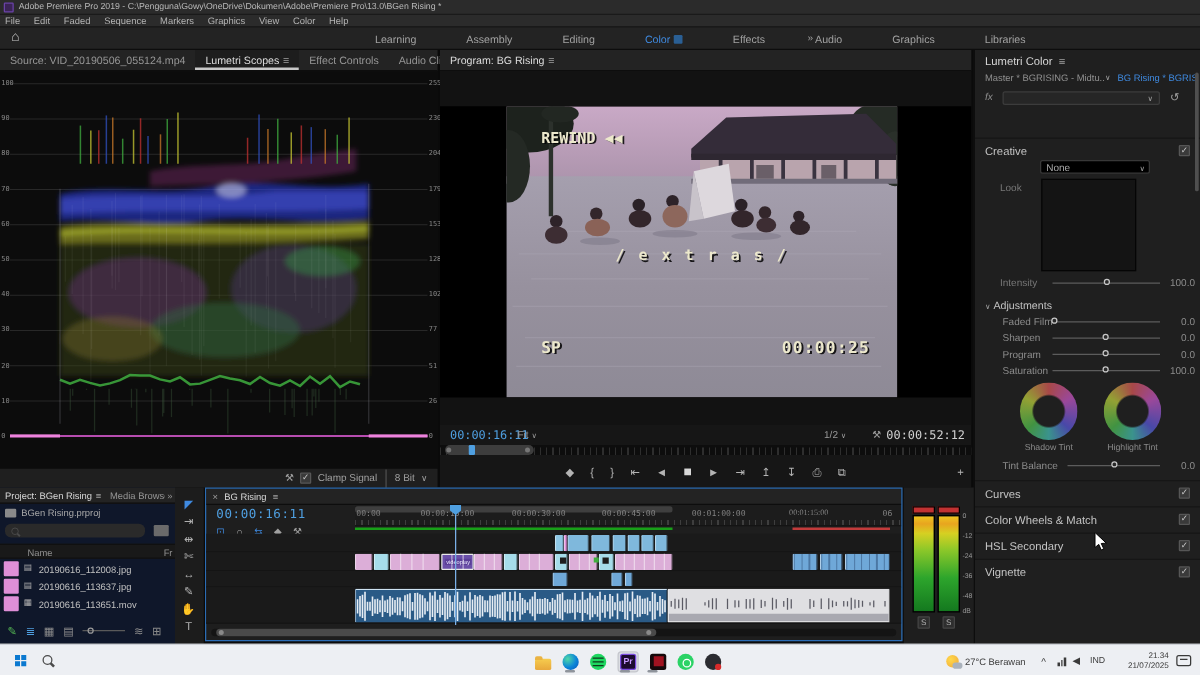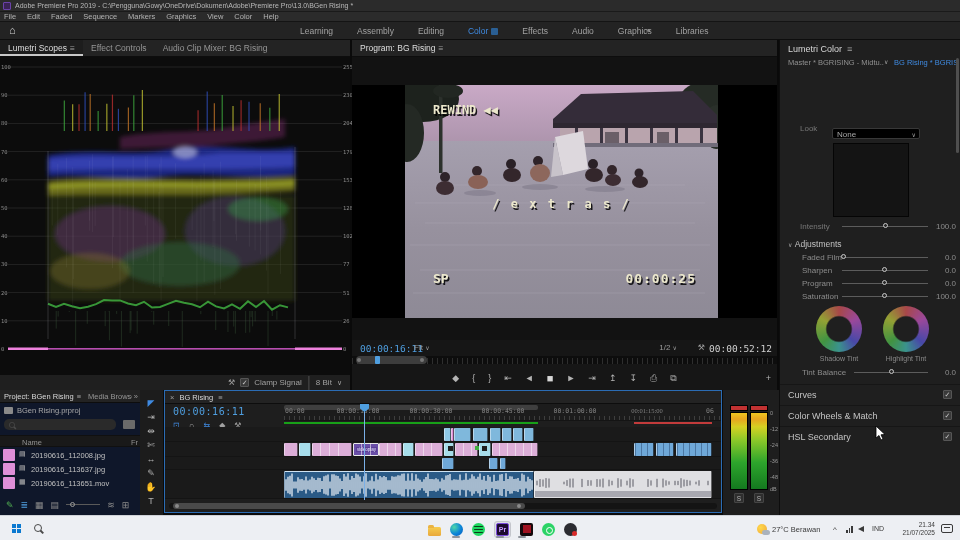--- a/index.html
+++ b/index.html
@@ -70,35 +70,38 @@
       <span class="menu-item">Sequence</span>
       <span class="menu-item">Markers</span>
       <span class="menu-item">Graphics</span>
       <span class="menu-item">View</span>
       <span class="menu-item">Color</span>
       <span class="menu-item">Help</span>
     </div>
 
   <div class="abs" style="left:0;top:22px;width:960px;height:18px;background:#232323;border-bottom:1px solid #0d0d0d">
     <div class="abs glyph" style="left:9px;top:2px;font-size:11px;color:#c8c8c8">⌂</div>
-    <div class="abs" id="ws-tabs" style="left:300px;top:0;height:18px;display:flex;align-items:center;gap:24px">
+    <div class="abs" id="ws-tabs" style="left:300px;top:0;height:18px;display:flex;align-items:center;gap:40px">
         <div class="ws-tab">Learning</div>
         <div class="ws-tab">Assembly</div>
         <div class="ws-tab">Editing</div>
         <div class="ws-tab active">Color<span style="width: 7px; height: 7px; background: rgb(42, 95, 148); border-radius: 1px; display: inline-block;"></span></div>
         <div class="ws-tab">Effects</div>
         <div class="ws-tab">Audio</div>
         <div class="ws-tab">Graphics</div>
         <div class="ws-tab">Libraries</div>
       </div>
     <div class="abs" style="left:646px;top:4px;font-size:8px;color:#a2a2a2">»</div>
   </div>
 
   <div class="abs panel" style="left:0;top:40px;width:350px;height:350px;background:#101010">
     <div class="tabstrip" style="height:17px">
+      <div class="ptab">
+          <span>Source: VID_20190506_055124.mp4</span>
+        </div>
       <div class="ptab active">
           <span>Lumetri Scopes</span>
           <span class="glyph">≡</span>
         </div>
       <div class="ptab">
           <span>Effect Controls</span>
         </div>
       <div class="ptab">
           <span>Audio Clip Mixer: BG Rising</span>
         </div>
@@ -387,21 +390,31 @@
     </div>
   </div>
 
   <div class="abs panel" style="left:779px;top:40px;width:181px;height:475px;background:#1f1f1f;border-left:1px solid #0d0d0d">
     <div class="abs" style="left:8px;top:4px;font-size:9px;color:#d6d6d6"><span>Lumetri Color</span>&nbsp;&nbsp;<span class="glyph">≡</span></div>
     <div class="abs" style="left:0;top:18px;width:181px;height:13px">
       <span class="abs" style="left:8px;width:96px;font-size:7.5px;color:#909090;white-space:nowrap;overflow:hidden">Master * BGRISING - Midtu...</span>
       <span class="abs glyph" style="left:104px;font-size:6px">∨</span>
       <span class="abs" style="left:114px;width:62px;font-size:7.5px;color:#3f8ae0;white-space:nowrap;overflow:hidden">BG Rising * BGRISING - BG...</span>
     </div>
-    <div class="abs srow-label" style="left:20px;top:84px;color:#777">Look</div>
+    <div class="abs" style="left:0;top:33px;width:181px;height:14px">
+      <span class="abs" style="left:8px;font-size:8px;font-style:italic;color:#909090">fx</span>
+      <span class="abs" style="left:22px;top:0;width:126px;height:11px;background:#262626;border:1px solid #3c3c3c;border-radius:2px"></span>
+      <span class="abs glyph" style="left:138px;top:2px;font-size:6px">∨</span>
+      <span class="abs glyph" style="left:156px;top:0;font-size:9px">↺</span>
+    </div>
+    <div class="sec-row" style="top:70px">
+        <span>Creative</span>
+        <span class="chk">✓</span>
+      </div>
+    <div class="abs srow-label" style="left:20px;top:106px;color:#777">Look</div>
     <div class="abs" style="left:52px;top:88px;width:88px;height:11px;background:#000000;border:1px solid #383838;border-radius:2px;font-size:8px;color:#a8a8a8;padding:1px 4px"><span>None</span><span class="abs glyph" style="right:3px;top:2px;font-size:6px">∨</span></div>
     <div class="abs" style="left:53px;top:103px;width:76px;height:74px;background:#141414;border:1px solid #050505"></div>
     <div class="abs srow-label" style="left:20px;top:182px;color:#777">Intensity</div>
     <div class="slider-track" style="left:62px;top:186px;width:86px">
         <div class="slider-handle" style="left:41px"></div>
       </div>
     <div class="slider-val" style="left:148px;top:182px">100.0</div>
     <div class="abs" style="left:8px;top:199px;font-size:8.5px;color:#c2c2c2"><span class="glyph" style="font-size:6px">∨</span>&nbsp;<span>Adjustments</span></div>
     <div id="adj-sliders">
         <div class="srow-label" style="left: 22px; top: 213px; position: absolute;">Faded Film</div>
@@ -437,20 +450,24 @@
     <div class="sec-row" style="top:365px">
         <span>Color Wheels &amp; Match</span>
         <span class="chk">✓</span>
       </div>
     <div class="sec-row" style="top:344px">
         <span>Curves</span>
         <span class="chk">✓</span>
       </div>
     <div class="sec-row" style="top:386px">
         <span>HSL Secondary</span>
+        <span class="chk">✓</span>
+      </div>
+    <div class="sec-row" style="top:407px">
+        <span>Vignette</span>
         <span class="chk">✓</span>
       </div>
     <div class="abs" style="right:1px;top:18px;width:3px;height:95px;background:#4f4f4f;border-radius:2px"></div>
     <svg class="abs" style="left:95px;top:386px" width="11" height="15" viewBox="0 0 11 15">
       <polygon points="1,0 1,12 4,9.5 6,14 8,13 6,8.8 10,8.5" fill="#fff" stroke="#000" stroke-width="0.8"></polygon>
     </svg>
   </div>
 
   <div class="abs panel" style="left:0;top:390px;width:140px;height:125px;background:#0f172a">
     <div class="tabstrip" style="height:13px;font-size:7.5px">

